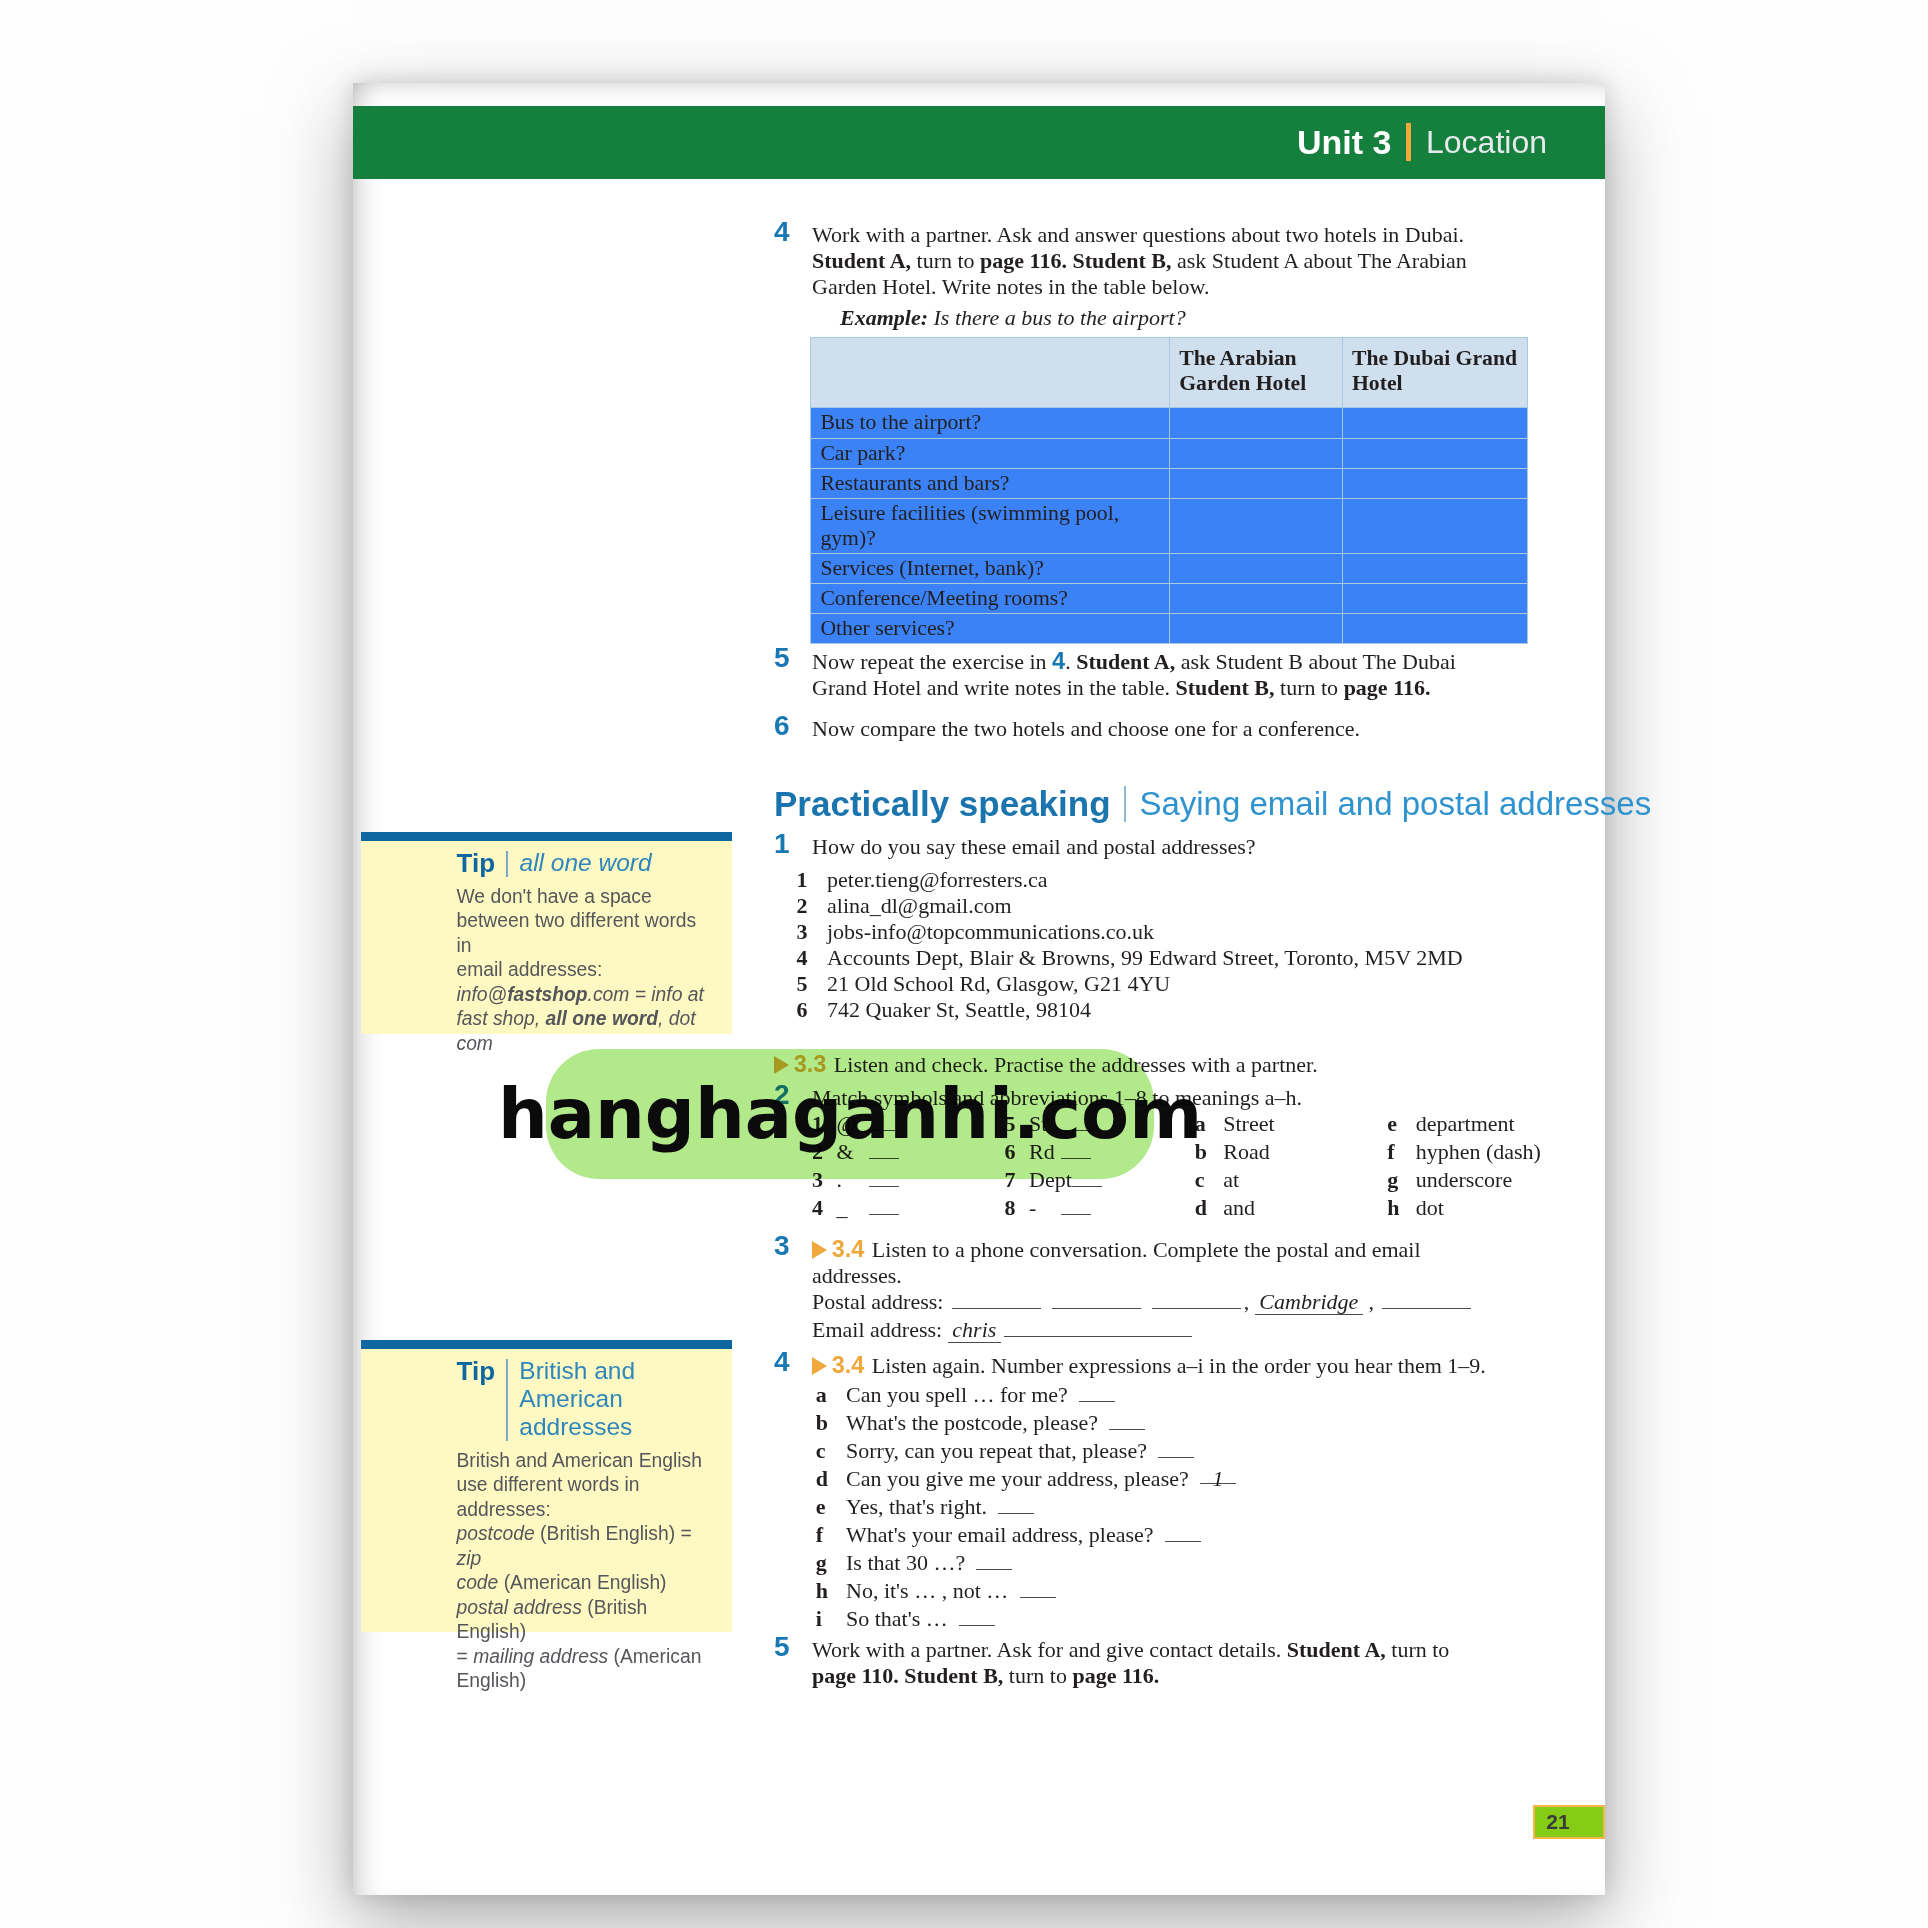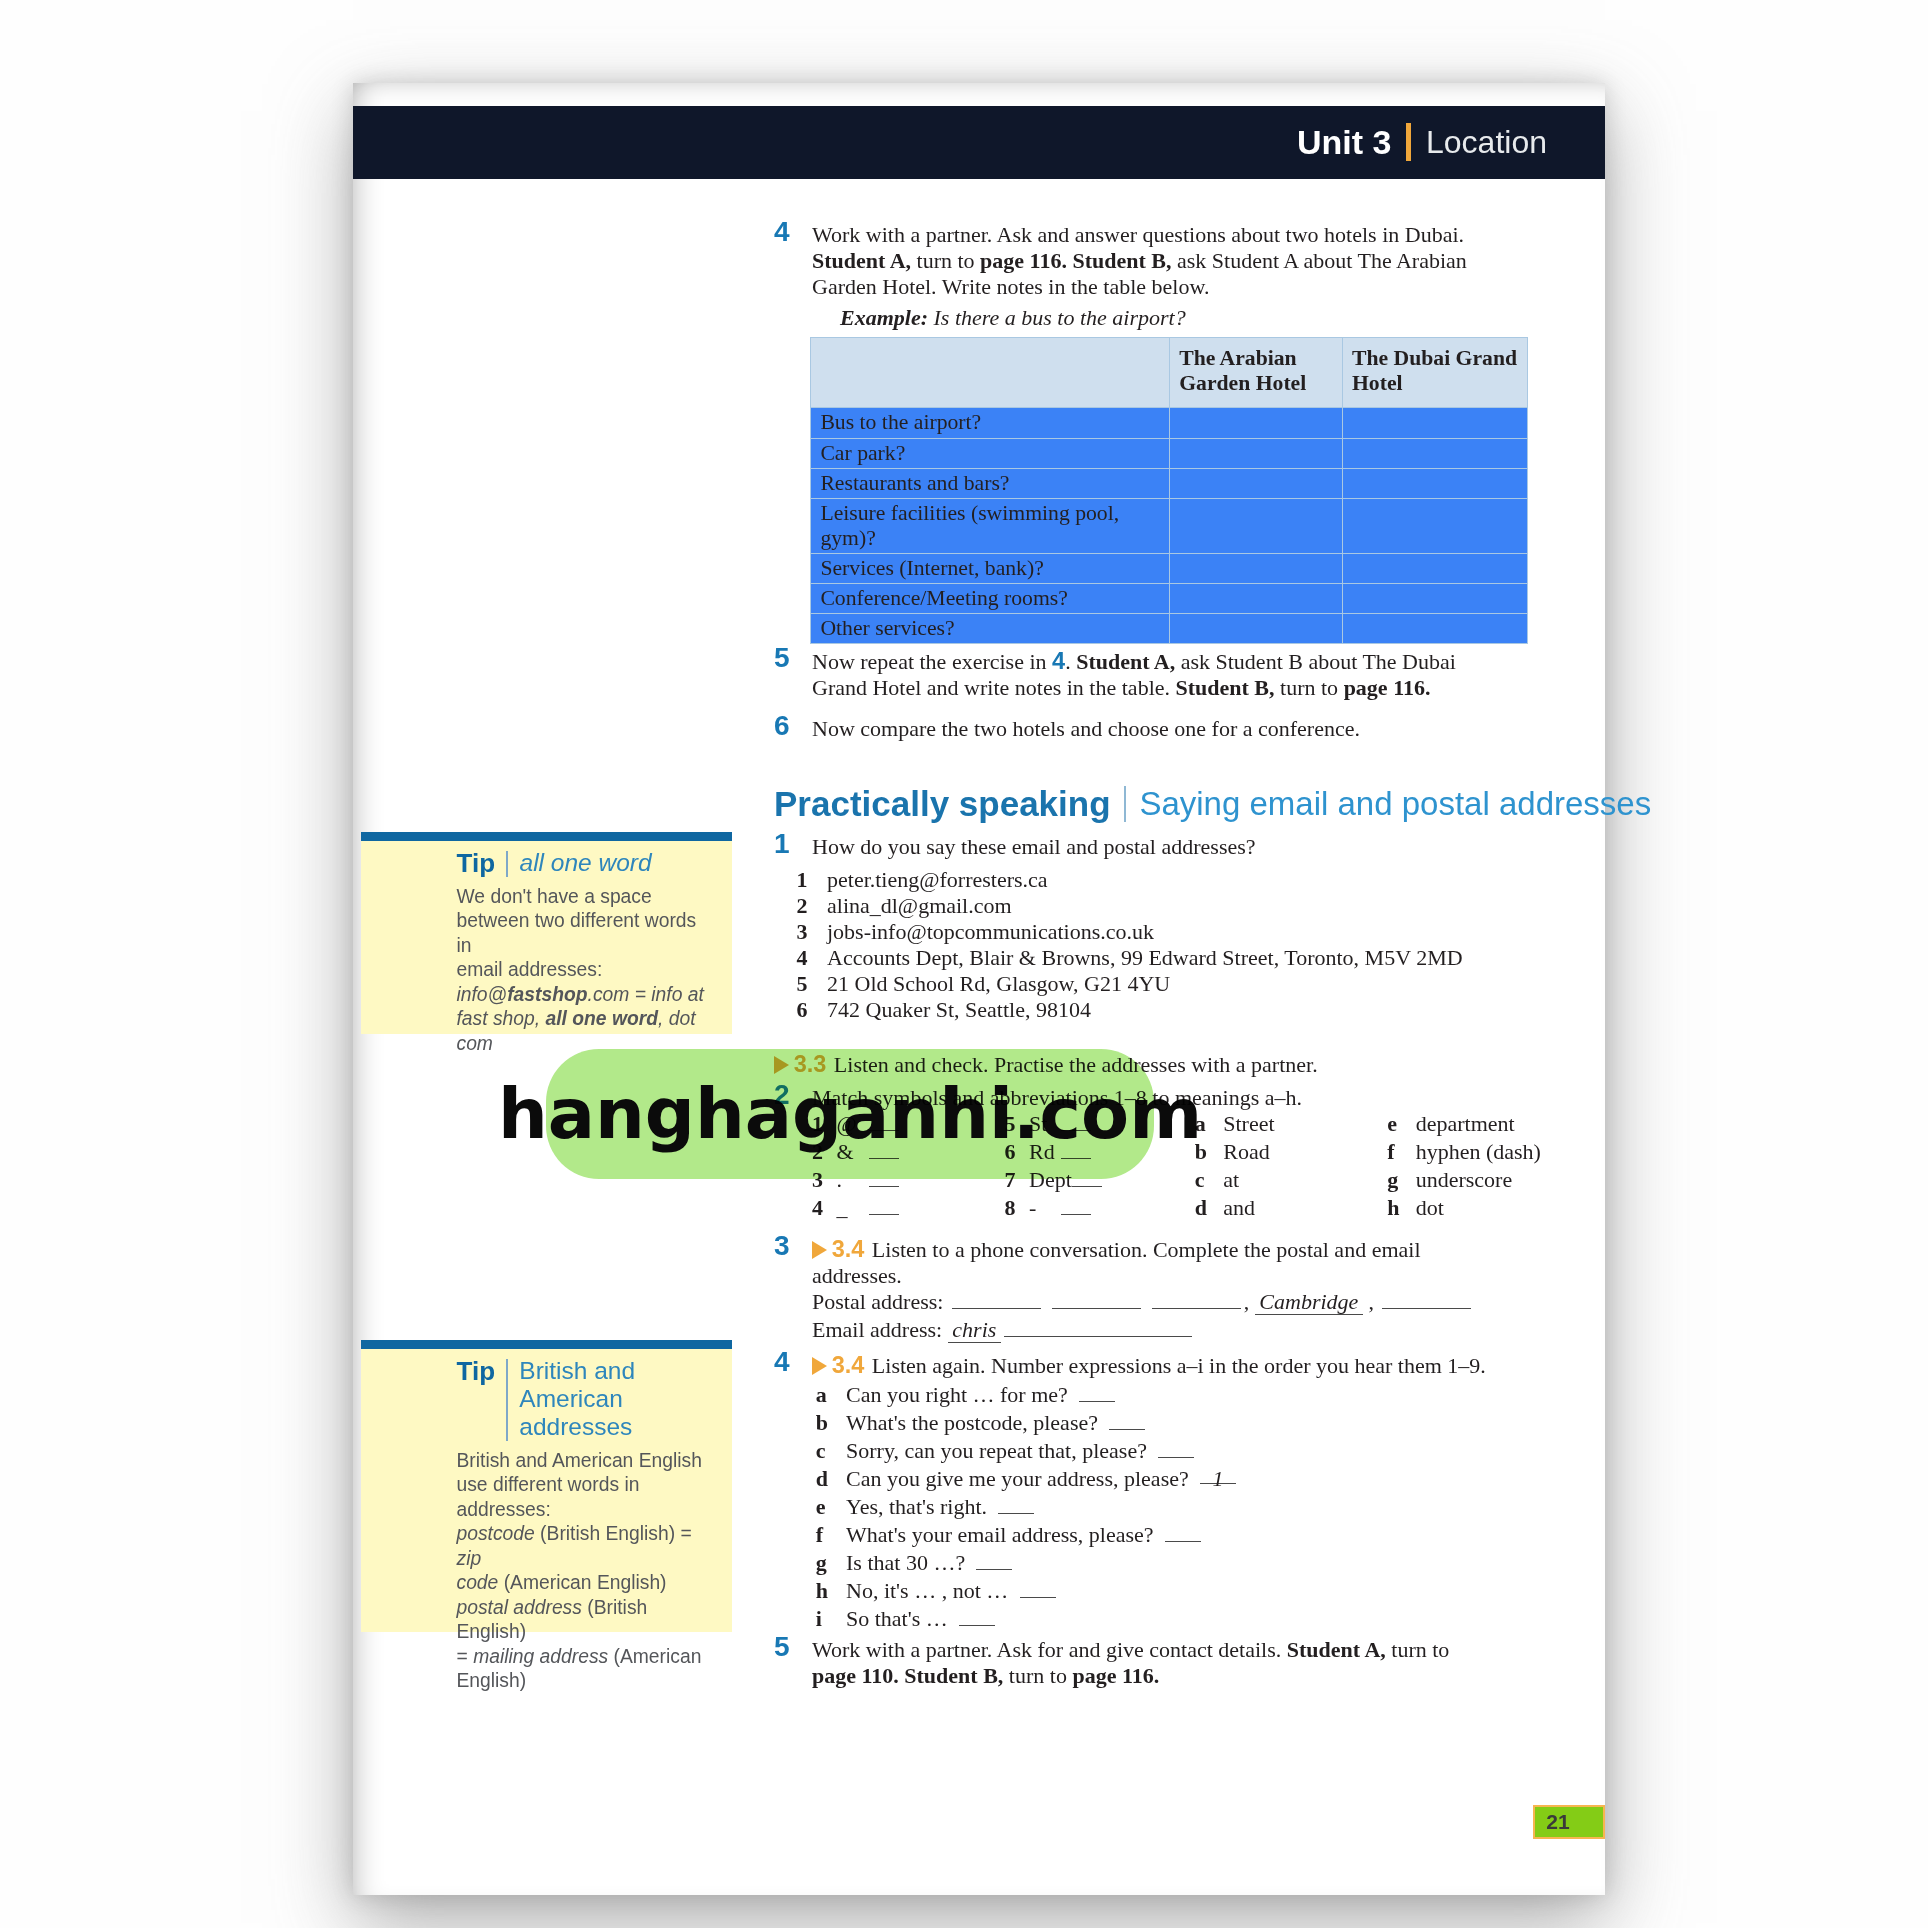--- a/index.html
+++ b/index.html
@@ -3,21 +3,21 @@
 <meta charset="utf-8">
 <style>
   html,body{margin:0;padding:0;background:#fdfdfd;}
   #canvas{position:relative;width:1928px;height:1928px;background:#fefefe;overflow:hidden;
           font-family:"Liberation Serif","DejaVu Serif",serif;color:#231f20;}
   
   #page{position:absolute;left:353px;top:83px;width:1252px;height:1812px;background:#ffffff;
         box-shadow:0 28px 75px rgba(105,105,105,.55), 0 0 21px rgba(0,0,0,.16),
                    inset 22.6px 0 30px -22.6px rgba(0,0,0,.30), inset 0 21px 26px -21px rgba(0,0,0,.18);}
   
-  .hdr{position:absolute;left:0;top:22.6px;width:100%;height:73px;background:#0f172a;
+  .hdr{position:absolute;left:0;top:22.6px;width:100%;height:73px;background:#15803d;
        display:flex;align-items:center;justify-content:flex-end;padding-right:58px;box-sizing:border-box;
        font-family:"Liberation Sans","DejaVu Sans",sans-serif;}
   .hdr .unit{color:#ffffff;font-weight:700;font-size:34px;}
   .hdr .hdiv{display:inline-block;width:4.7px;height:38px;background:#f0a73b;margin:0 15px;}
   .hdr .loc{color:#e7eaec;font-size:32px;font-weight:400;}
   
   .ex{position:absolute;left:421px;width:772px;font-size:22px;line-height:26px;}
   .ex-num{position:absolute;left:0;top:-2.8px;color:#1878b4;font-weight:700;font-size:28px;
           font-family:"Liberation Sans","DejaVu Sans",sans-serif;}
   .ex-body{margin-left:38px;}
@@ -225,21 +225,21 @@
         <div class="addr-line"><span>Postal address:</span> <span><span class="rbl" style="width: 89px;"></span><span> </span><span class="rbl" style="width: 89px;"></span><span> </span><span class="rbl" style="width: 89px;"></span><span>, </span><span class="sg-iu">Cambridge</span><span> ,</span><span> </span><span class="rbl" style="width: 89px;"></span></span></div>
         <div class="addr-line"><span>Email address:</span> <span><span class="sg-iu">chris</span><span class="rbl" style="width: 188px;"></span></span></div>
       </div>
     </div>
 
     <div class="ex" style="top:1269px;">
       <span class="ex-num">4</span>
       <div class="ex-body">
         <div><span class="tri"></span><span class="track">3.4</span><span>Listen again. Number expressions a–i in the order you hear them 1–9.</span></div>
         <div style="margin-top:2.8px;">
-          <div class="opt"><span class="ol">a</span><span>Can you right … for me?</span><span class="obl"></span></div>
+          <div class="opt"><span class="ol">a</span><span>Can you spell … for me?</span><span class="obl"></span></div>
           <div class="opt"><span class="ol">b</span><span>What's the postcode, please?</span><span class="obl"></span></div>
           <div class="opt"><span class="ol">c</span><span>Sorry, can you repeat that, please?</span><span class="obl"></span></div>
           <div class="opt"><span class="ol">d</span><span>Can you give me your address, please?</span><span class="obl">1</span></div>
           <div class="opt"><span class="ol">e</span><span>Yes, that's right.</span><span class="obl"></span></div>
           <div class="opt"><span class="ol">f</span><span>What's your email address, please?</span><span class="obl"></span></div>
           <div class="opt"><span class="ol">g</span><span>Is that 30 …?</span><span class="obl"></span></div>
           <div class="opt"><span class="ol">h</span><span>No, it's … , not …</span><span class="obl"></span></div>
           <div class="opt"><span class="ol">i</span><span>So that's …</span><span class="obl"></span></div>
         </div>
       </div>

